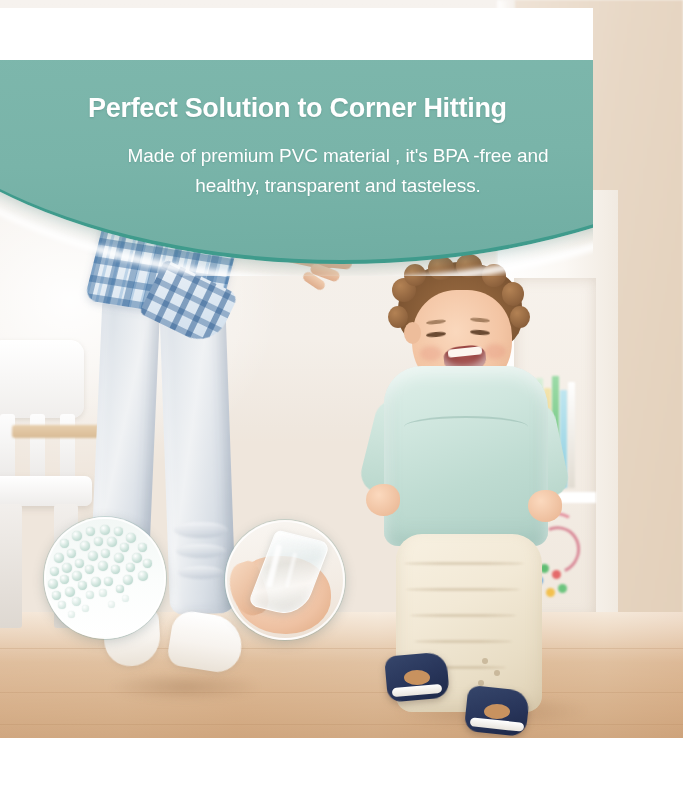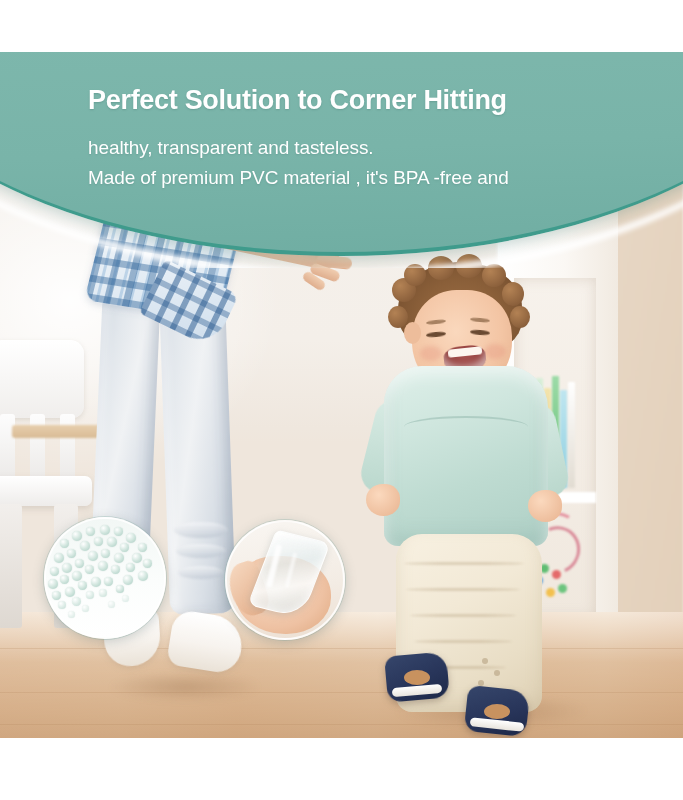--- a/index.html
+++ b/index.html
@@ -313,22 +313,22 @@
     transform:rotate(14deg) skewX(-7deg);
     box-shadow:0 2px 7px rgba(150,160,160,.35), inset 0 0 10px rgba(255,255,255,.9);
   }
   .guard-hl{
     position:absolute;background:rgba(255,255,255,.85);
     border-radius:3px;filter:blur(.8px);
   }
 
   
   .banner-wrap{
-    position:absolute;left:0;top:0;width:683px;height:268px;
-    overflow:hidden;pointer-events:none;
+    position:absolute;left:0;top:8px;width:593px;height:268px;
+    overflow:hidden;pointer-events:none;text-align:center;
   }
   .banner{
     position:absolute;left:-154px;top:-268px;
     width:991px;height:520px;
     border-radius:50%;
     background:linear-gradient(178deg,#86bdb3 0%,#80b9ae 42%,#79b4a9 78%,#6fada2 100%);
     border-bottom:4px solid #3f9b8c;
     box-shadow:0 4px 14px rgba(80,130,122,.30);
   }
   .banner-halo{
@@ -550,19 +550,19 @@
 
   </div>
 
   <div class="banner-wrap">
     <div class="banner-halo"></div>
     <div class="banner"></div>
     <div class="banner-top-mask"></div>
     <div class="banner-text">
       <h1 class="headline">Perfect Solution to Corner Hitting</h1>
       <p class="subcopy">
+        <span>Made of premium PVC material , it's BPA -free and</span>
         <span>healthy, transparent and tasteless.</span>
-        <span>Made of premium PVC material , it's BPA -free and</span>
       </p>
     </div>
   </div>
 
 </div>
 
 </body></html>

